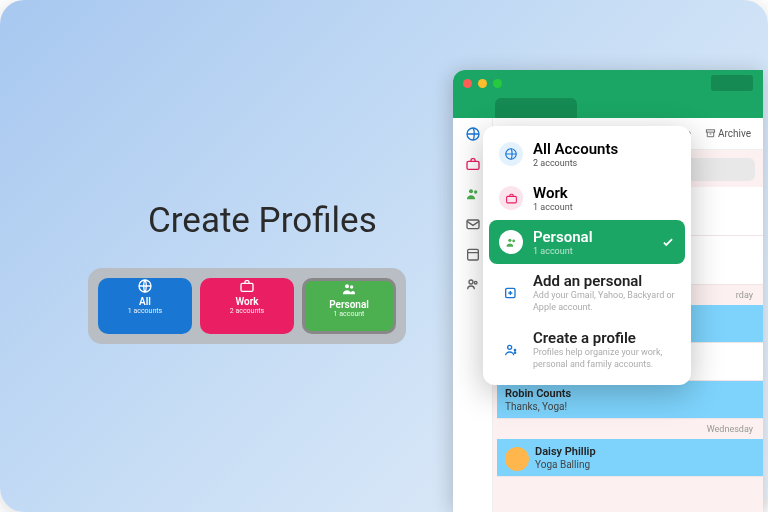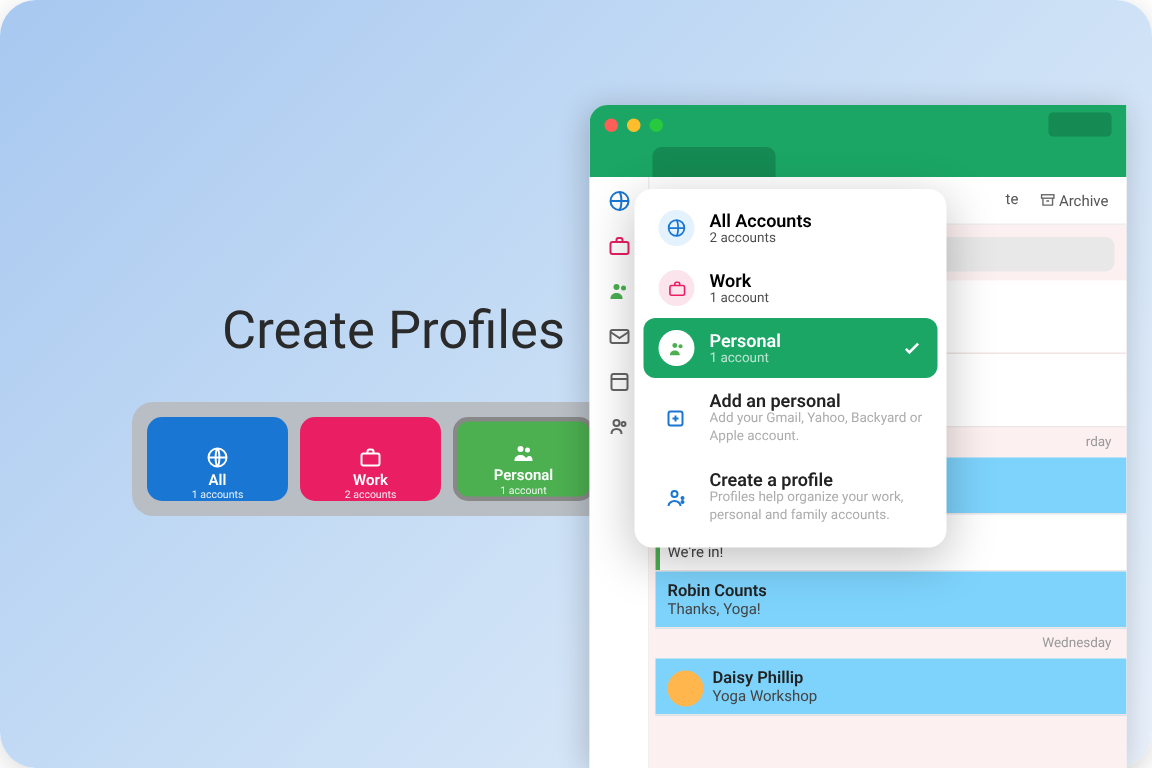--- a/index.html
+++ b/index.html
@@ -1,27 +1,27 @@
 <!DOCTYPE html>
 <html><head>
 <meta charset="utf-8">
 <style>
 *{margin:0;padding:0;box-sizing:border-box;font-family:-apple-system,BlinkMacSystemFont,'Segoe UI',Roboto,sans-serif}
 body{width:768px;height:512px;overflow:hidden;background:#fff}
 .canvas{width:768px;height:512px;background:linear-gradient(135deg,#a8c8f0 0%,#c8def5 50%,#e8f0fa 100%);border-radius:24px;position:relative;box-shadow:0 4px 20px rgba(0,0,0,0.15)}
 .hero-title{position:absolute;left:148px;top:200px;font-size:35px;font-weight:400;color:#2a2a2a}
 .tile-bar{position:absolute;left:88px;top:268px;background:#b8bec4;border-radius:14px;padding:10px;display:flex;gap:8px}
-.tile{width:94px;height:56px;border-radius:10px;display:flex;flex-direction:column;align-items:center;justify-content:flex-end;color:#fff;cursor:pointer}
+.tile{width:94px;height:56px;border-radius:10px;display:flex;flex-direction:column;align-items:center;justify-content:flex-start;color:#fff;cursor:pointer}
 .tile-all{background:#1976d2}
 .tile-work{background:#e91e63}
 .tile-personal{background:#4caf50;border:3px solid #888}
 .tile-icon{width:16px;height:16px;margin-bottom:2px}
 .tile-label{font-size:10px;font-weight:600}
 .tile-sub{font-size:7px;opacity:0.9}
-.app{position:absolute;right:17px;top:70px;width:358px;height:442px;background:#fff;border-radius:12px 0 0 0;overflow:hidden;box-shadow:-2px 2px 20px rgba(0,0,0,0.2)}
+.app{position:absolute;right:5px;top:70px;width:310px;height:442px;background:#fff;border-radius:12px 0 0 0;overflow:hidden;box-shadow:-2px 2px 20px rgba(0,0,0,0.2)}
 .chrome{height:26px;background:#1ba665;display:flex;align-items:center;padding:0 10px;gap:6px}
 .dot{width:9px;height:9px;border-radius:50%}
 .dot-r{background:#ff5f56}.dot-y{background:#ffbd2e}.dot-g{background:#27c93f}
 .chrome-block{margin-left:auto;width:42px;height:16px;background:#158a52;border-radius:3px}
 .subchrome{height:22px;background:#1ba665;display:flex;align-items:flex-end;padding:0 0 0 42px}
 .tab{width:82px;height:20px;background:#158a52;border-radius:6px 6px 0 0}
 .body{display:flex;height:calc(100% - 48px)}
 .rail{width:40px;background:#fff;border-right:1px solid #eee;display:flex;flex-direction:column;align-items:center;padding-top:8px;gap:14px}
 .rail-icon{width:16px;height:16px}
 .main{flex:1;position:relative;background:#fdf0f0}
@@ -43,21 +43,21 @@
 .avatar{width:24px;height:24px;border-radius:50%;position:absolute;left:8px;top:8px;background:#ddd}
 .msg-has-av{padding-left:38px}
 .dropdown{position:absolute;left:30px;top:56px;width:208px;background:#fff;border-radius:12px;box-shadow:0 8px 32px rgba(0,0,0,0.25);z-index:10;padding:6px}
 .dd-item{display:flex;align-items:center;gap:10px;padding:8px 10px;border-radius:8px;cursor:pointer}
 .dd-item.selected{background:#1ba665;color:#fff}
 .dd-icon-wrap{width:24px;height:24px;border-radius:50%;display:flex;align-items:center;justify-content:center;flex-shrink:0}
 .dd-icon-wrap.blue{background:#e3f2fd}
 .dd-icon-wrap.pink{background:#fce4ec}
 .dd-icon-wrap.white{background:#fff}
 .dd-text{flex:1}
-.dd-title{font-size:12px;font-weight:600}
+.dd-title{font-size:15px;font-weight:600}
 .dd-sub{font-size:9px;opacity:0.7}
 .dd-check{width:14px;height:14px}
 .dd-item.action .dd-title{color:#222}
 .dd-item.action .dd-sub{color:#888;line-height:1.3}
 svg{display:block}
 </style>
 </head>
 <body>
 
 <div class="canvas">
@@ -166,21 +166,21 @@
             <div class="msg-subj">We're in!</div>
           </div>
           <div class="msg">
             <div class="msg-from">Robin Counts</div>
             <div class="msg-subj">Thanks, Yoga!</div>
           </div>
           <div class="day-sep">Wednesday</div>
           <div class="msg msg-has-av">
             <div class="avatar" style="background:#ffb74d"></div>
             <div class="msg-from">Daisy Phillip</div>
-            <div class="msg-subj">Yoga Workshop</div>
+            <div class="msg-subj">Yoga Balling</div>
           </div>
         </div>
       </div>
     </div>
 
     <div class="dropdown">
       <div class="dd-item">
         <div class="dd-icon-wrap blue">
             <svg width="14" height="14" viewBox="0 0 24 24" fill="none" stroke="#1976d2" stroke-width="2">
               <circle cx="12" cy="12" r="9"></circle>

